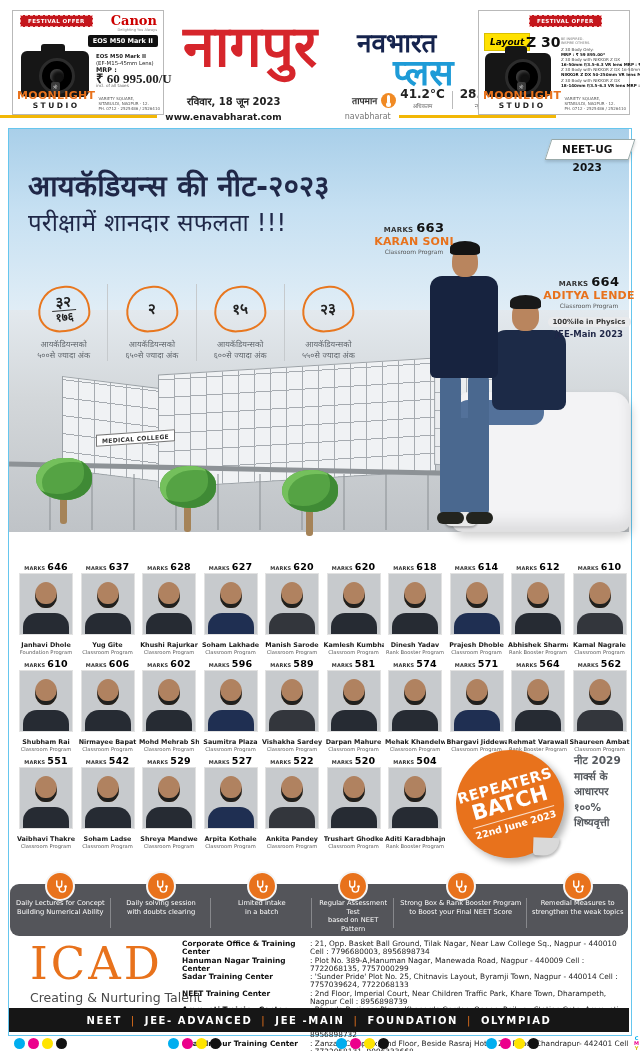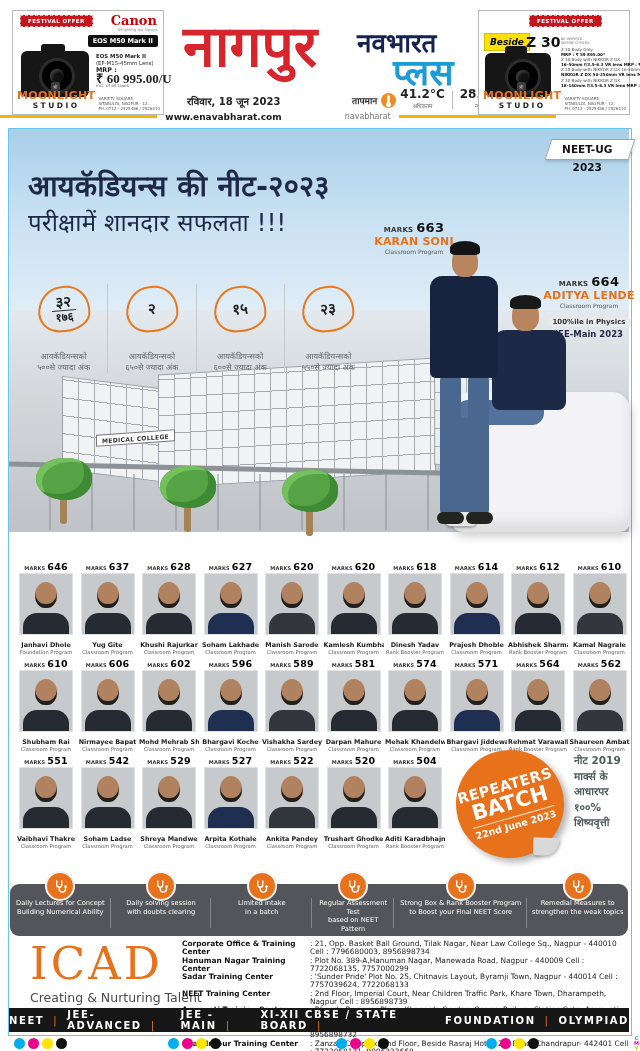--- a/index.html
+++ b/index.html
@@ -114,21 +114,21 @@
   
   .stats{position:absolute;left:20px;top:284px;width:352px;display:flex;}
   .stat{flex:1;text-align:center;position:relative;padding-top:2px;}
   .stat:not(:last-child){border-right:1px solid #c6cacd;}
   .circle{display:inline-flex;flex-direction:column;align-items:center;justify-content:center;
           min-width:48px;height:42px;border:2.5px solid #e8771f;
           border-radius:52% 48% 55% 45% / 62% 58% 42% 46%;transform:rotate(-5deg);}
   .circle .num{font-size:15px;font-weight:bold;color:#222;line-height:16px;}
   .circle .den{font-size:11.5px;font-weight:bold;color:#222;line-height:13px;border-top:1.5px solid #333;padding:0 3px;}
   .circle .den:empty{display:none;}
-  .stat-cap{margin-top:20px;font-size:8px;line-height:10.5px;color:#5e646a;}
+  .stat-cap{margin-top:8px;font-size:8px;line-height:10.5px;color:#5e646a;}
 
   
   .bwing{position:absolute;background:#f0f2f4;border:1px solid #9aa0a5;
     background-image:repeating-linear-gradient(90deg,transparent 0 15px,#a6abb0 15px 16px),
                      repeating-linear-gradient(0deg,transparent 0 17px,#a6abb0 17px 18px);}
   .b-left{left:62px;top:382px;width:96px;height:92px;transform:skewY(7deg);}
   .b-main{left:158px;top:366px;width:276px;height:112px;transform:skewY(-3.5deg);}
   .b-right{left:434px;top:372px;width:118px;height:96px;transform:skewY(5deg);opacity:.85;}
   .b-sign{position:absolute;left:96px;top:432px;background:#fff;border:1px solid #777;color:#333;
           font-size:6px;font-weight:bold;padding:1.5px 5px;transform:skewY(-4deg);letter-spacing:.3px;}
@@ -266,21 +266,21 @@
     </span>
     <span class="temp-div"></span>
     <span class="temp-val">
       <span>28.4°C</span>
       <div class="temp-sub">न्यूनतम</div>
     </span>
   </div>
 
   <div class="adbox" id="nikon-ad">
     <div class="ribbon">FESTIVAL OFFER</div>
-    <div class="nikon-logo">Beside</div>
+    <div class="nikon-logo">Layout</div>
     <div class="z30">Z 30</div>
     <div class="z30-tag">BE INSPIRED. INSPIRE OTHERS.</div>
     <div class="cam" style="left:6px;top:42px;width:66px;height:44px;">
       <div class="hump"></div>
       <div class="lens" style="left:20px;top:6px;width:30px;height:30px;"></div>
     </div>
     <div class="prices">
   <div class="adline line">Z 30 Body Only:</div>
 
   <div class="adline line">MRP : ₹ 59 895.00*</div>
@@ -573,21 +573,21 @@
     <div class="s-name">Mohd Mehrab Sheikh</div>
     <div class="s-prog">Classroom Program</div>
   </div>
 
   <div class="student">
     <div class="s-marks">
       <span>MARKS</span>
       <b>596</b>
     </div>
     <div class="photo"></div>
-    <div class="s-name">Bhargavi Koche</div>
+    <div class="s-name">Saumitra Plaza</div>
     <div class="s-prog">Classroom Program</div>
   </div>
 
   <div class="student">
     <div class="s-marks">
       <span>MARKS</span>
       <b>589</b>
     </div>
     <div class="photo"></div>
     <div class="s-name">Vishakha Sardey</div>
@@ -714,21 +714,21 @@
     <div class="s-name">Aditi Karadbhajne</div>
     <div class="s-prog">Rank Booster Program</div>
   </div>
 </div>
 
   <div class="rep">
     <div class="rep-l1">REPEATERS</div>
     <div class="rep-l2">BATCH</div>
     <div class="rep-dt">22nd June 2023</div>
   </div>
-  <div class="rep-offer">नीट 2019 मार्क्स के आधारपर १००% शिष्यवृत्ती</div>
+  <div class="rep-offer">नीट 2029 मार्क्स के आधारपर १००% शिष्यवृत्ती</div>
 
   <div class="features">
   <div class="feat">
     <span class="fico">
       <svg viewBox="0 0 24 24">
             <path d="M6 3v6a4 4 0 0 0 8 0V3" fill="none" stroke="#fff" stroke-width="2.2" stroke-linecap="round"></path>
             <path d="M10 13v3a5 5 0 0 0 10 0v-2" fill="none" stroke="#fff" stroke-width="2.2" stroke-linecap="round"></path>
             <circle cx="20" cy="12" r="2.2" fill="#fff"></circle>
           </svg>
     </span>
@@ -836,21 +836,20 @@
   </div>
 
 </div>
   <div class="bbar">
   <span class="bitem">NEET</span>
 
   <span class="bitem">JEE- ADVANCED</span>
 
   <span class="bitem">JEE -MAIN</span>
 
-  <span class="bitem">XI-XII CBSE / STATE BOARD</span>
 
   <span class="bitem">FOUNDATION</span>
 
   <span class="bitem">OLYMPIAD</span>
 </div>
 
   <div class="dots-group" id="dg1">
       <span class="dot c"></span>
       <span class="dot m"></span>
       <span class="dot y"></span>

